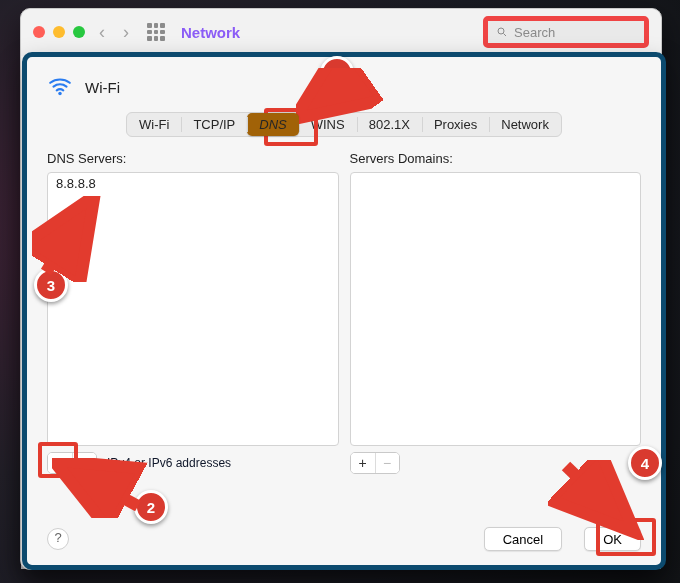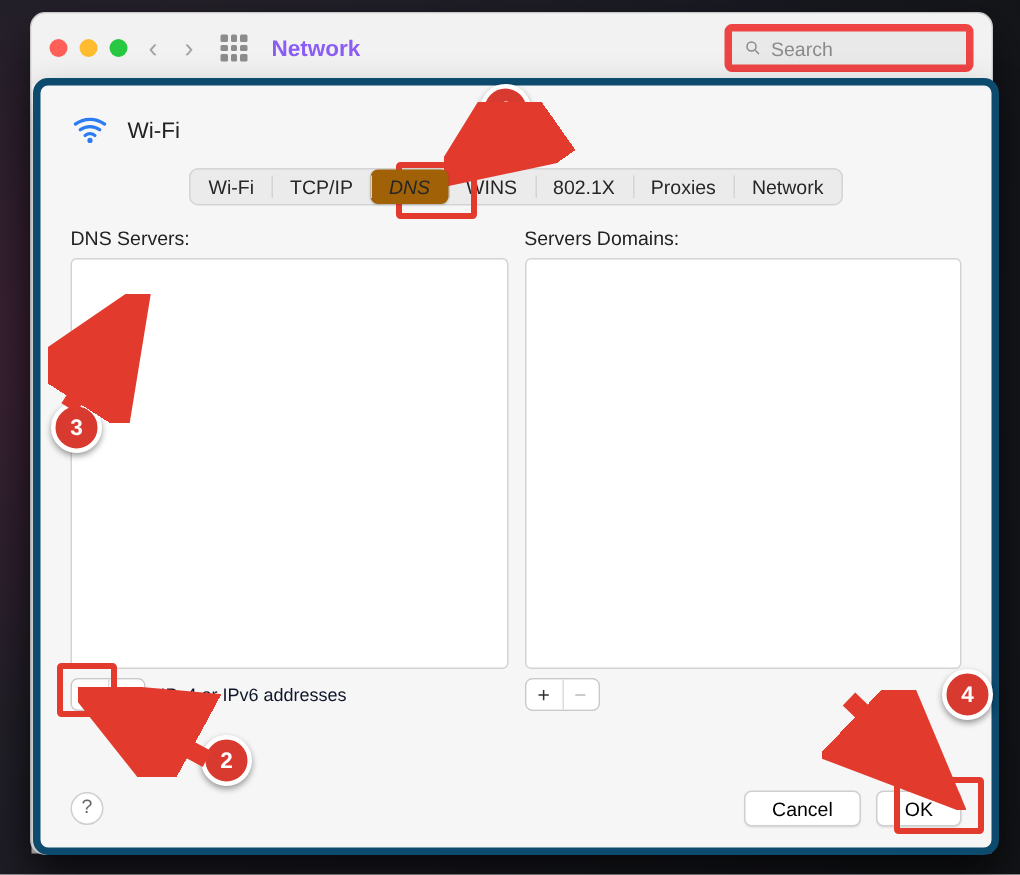--- a/index.html
+++ b/index.html
@@ -74,21 +74,21 @@
 
   .list-footer{display:flex;align-items:center;gap:10px;margin-top:6px;}
   .segbtn{display:flex;border:1px solid #c9c9c9;border-radius:5px;overflow:hidden;background:#fff;}
   .segbtn button{width:24px;height:20px;border:0;background:#fff;font-size:14px;line-height:14px;padding:0;color:#313131;}
   .segbtn button+button{border-left:1px solid #dcdcdc;color:#bdbdbd;}
   .hint{color:#0f172a;font-size:12px;}
 
   .dialog-footer{position:absolute;left:0;right:0;bottom:14px;padding:0 20px;display:flex;align-items:center;}
   .help-btn{width:20px;height:20px;border:1px solid #cfcfcf;border-radius:50%;background:#fff;color:#666;font-size:13px;text-align:center;line-height:18px;}
   .dialog-footer .spacer{flex:1;}
-  .btn{height:24px;padding:0 18px;border:1px solid #cfcfcf;border-radius:5px;background:#fff;font-size:13px;margin-left:10px;box-shadow:0 .5px 1px rgba(0,0,0,.08);}
+  .btn{height:24px;padding:0 18px;border:1px solid #cfcfcf;border-radius:5px;background:#fff;font-size:13px;margin-left:22px;box-shadow:0 .5px 1px rgba(0,0,0,.08);}
 
   
   .anno{position:absolute;pointer-events:none;}
   .hlbox{border:4px solid #e23b2e;border-radius:3px;}
   .badge{
     width:28px;height:28px;border-radius:50%;background:#d93a2f;border:3px solid #fff;
     box-shadow:0 2px 4px rgba(0,0,0,.4);color:#fff;font-weight:700;font-size:15px;
     display:flex;align-items:center;justify-content:center;
   }
   .arrow{stroke:#e23b2e;fill:#e23b2e;}
@@ -151,20 +151,21 @@
       <div class="tab">802.1X</div>
       <div class="tab">Proxies</div>
       <div class="tab">Network</div>
     </div>
 
   <div class="columns">
 
     <div class="col">
       <div class="col-label">DNS Servers:</div>
       <div class="listbox" id="dnslist">
+          <div class="dns-row">8.8.8.8</div>
         </div>
       <div class="list-footer">
         <div class="segbtn">
           <button>+</button>
           <button>−</button>
         </div>
         <span class="hint">IPv4 or IPv6 addresses</span>
       </div>
     </div>
 

